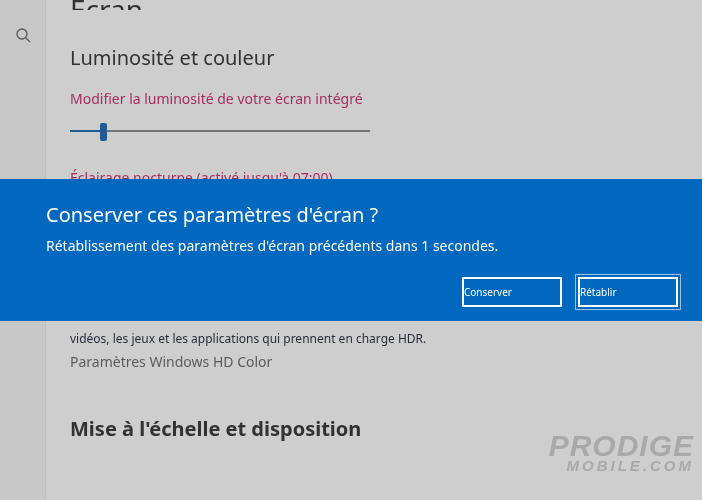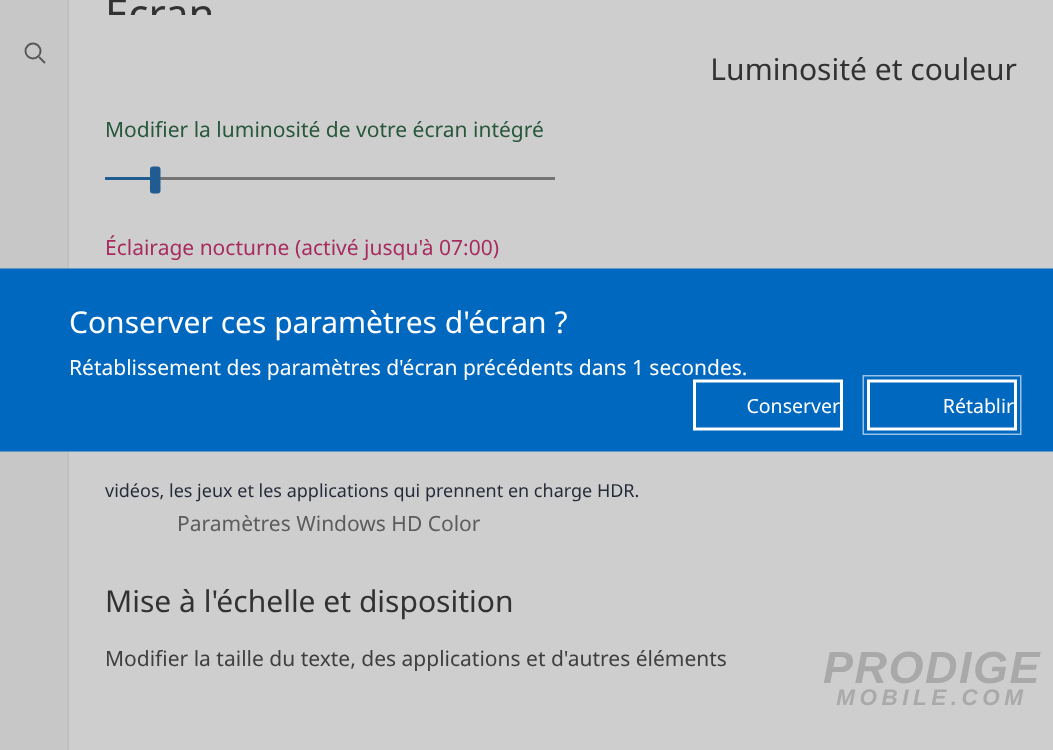--- a/index.html
+++ b/index.html
@@ -5,45 +5,45 @@
   * { box-sizing: border-box; margin: 0; padding: 0; }
   html, body { width: 702px; height: 500px; overflow: hidden; font-family: "Segoe UI", system-ui, sans-serif; }
   .root { position: relative; width: 702px; height: 500px; background: #f2f2f2; }
   .scrim { position: absolute; inset: 0; background: rgba(100,100,100,0.25); pointer-events: none; z-index: 2; }
   .left-rail { position: absolute; left: 0; top: 0; width: 46px; height: 100%; background: #e8e8e8; border-right: 1px solid rgba(0,0,0,0.05); }
   .search-btn { position: absolute; left: 0; top: 18px; width: 46px; height: 34px; display: flex; align-items: center; justify-content: center; color: #555; }
   .search-btn svg { width: 16px; height: 16px; }
   .content { position: absolute; left: 46px; right: 0; top: 0; bottom: 0; padding: 0 24px; color: #222; }
   .page-title { font-size: 28px; font-weight: 400; margin-top: -10px; height: 20px; overflow: hidden; }
   .section-h { font-size: 20px; font-weight: 400; color: #222; }
-  .section-h.mtA { margin-top: 22px; text-align: right; }
-  .section-h.mtB { margin-top: 28px; }
-  .label { font-size: 14px; color: #14532d; margin-top: 18px; }
+  .section-h.mtA { margin-top: 34px; }
+  .section-h.mtB { margin-top: 44px; font-weight: bold; }
+  .label { font-size: 14px; color: #be185d; margin-top: 18px; }
   .slider-wrap { margin-top: 6px; width: 300px; height: 34px; position: relative; }
   .slider-track { position: absolute; left: 0; right: 0; top: 16px; height: 2px; background: #7a7a7a; }
   .slider-fill  { position: absolute; left: 0; width: 32px; top: 16px; height: 2px; background: #0a5aa0; }
   .slider-thumb { position: absolute; left: 30px; top: 9px; width: 7px; height: 18px; background: #0a5aa0; border-radius: 2px; }
   .sub-label { font-size: 14px; color: #be185d; margin-top: 20px; }
   .toggle-row { margin-top: 8px; display: flex; align-items: center; gap: 10px; height: 18px; }
   .toggle { width: 38px; height: 18px; border-radius: 9px; background: #0a5aa0; position: relative; }
   .toggle::after { content: ""; position: absolute; right: 3px; top: 3px; width: 12px; height: 12px; background: #fff; border-radius: 50%; }
   .gap { height: 118px; }
   .hdr-desc { font-size: 12px; color: #0f172a; line-height: 1.4; }
-  .link-text { font-size: 14px; color: #5a5a5a; margin-top: 4px; margin-left: 48px; }
+  .link-text { font-size: 14px; color: #5a5a5a; margin-top: 4px; }
   .scale-label { font-size: 14px; color: #333; margin-top: 16px; }
-  .dialog { position: absolute; left: 0; right: 0; top: 179px; height: 122px; background: #0068bf; color: #fff; z-index: 3; padding: 22px 46px 0 46px; }
+  .dialog { position: absolute; left: 0; right: 0; top: 179px; height: 142px; background: #0068bf; color: #fff; z-index: 3; padding: 22px 46px 0 46px; }
   .dlg-title { font-size: 20px; font-weight: 400; }
   .dlg-msg   { font-size: 14px; margin-top: 8px; }
   .dlg-btns  { position: absolute; right: 24px; bottom: 14px; display: flex; gap: 16px; }
-  .dlg-btn { border: 2px solid #fff; color: #fff; background: transparent; font-size: 13px; padding: 6px 0; width: 100px; text-align: right; cursor: pointer; font-family: inherit; }
+  .dlg-btn { border: 2px solid #fff; color: #fff; background: transparent; font-size: 10px; padding: 6px 0; width: 100px; text-align: left; cursor: pointer; font-family: inherit; }
   .dlg-btn.focused { outline: 1px solid rgba(255,255,255,0.6); outline-offset: 2px; }
   .watermark { position: absolute; right: 8px; bottom: 28px; z-index: 1; color: rgba(100,100,100,0.35); 
                font-family: Arial, sans-serif; font-style: italic; font-weight: 900; letter-spacing: 1px; text-align: right; pointer-events: none; line-height: 0.9; }
   .watermark .l1 { font-size: 30px; font-style: italic; }
-  .watermark .l2 { font-size: 15px; letter-spacing: 3px; text-align: center; }
+  .watermark .l2 { font-size: 15px; letter-spacing: 3px; }
 </style>
 </head>
 <body>
 
 <div class="root">
 
   <div class="left-rail">
     <div class="search-btn">
       <svg viewBox="0 0 16 16" fill="none" stroke="currentColor" stroke-width="1.3">
         <circle cx="7" cy="7" r="5"></circle>
@@ -69,21 +69,20 @@
       <div class="toggle"></div>
       <span>Activé</span>
     </div>
 
     <div class="gap"></div>
 
     <div class="hdr-desc">vidéos, les jeux et les applications qui prennent en charge HDR.</div>
     <div class="link-text">Paramètres Windows HD Color</div>
 
     <div class="section-h mtB">Mise à l'échelle et disposition</div>
-    <div class="scale-label">Modifier la taille du texte, des applications et d'autres éléments</div>
   </div>
 
   <div class="scrim"></div>
 
   <div class="dialog">
     <div class="dlg-title">Conserver ces paramètres d'écran ?</div>
     <div class="dlg-msg">Rétablissement des paramètres d'écran précédents dans 1 secondes.</div>
     <div class="dlg-btns">
       <button class="dlg-btn">Conserver</button>
       <button class="dlg-btn focused">Rétablir</button>

